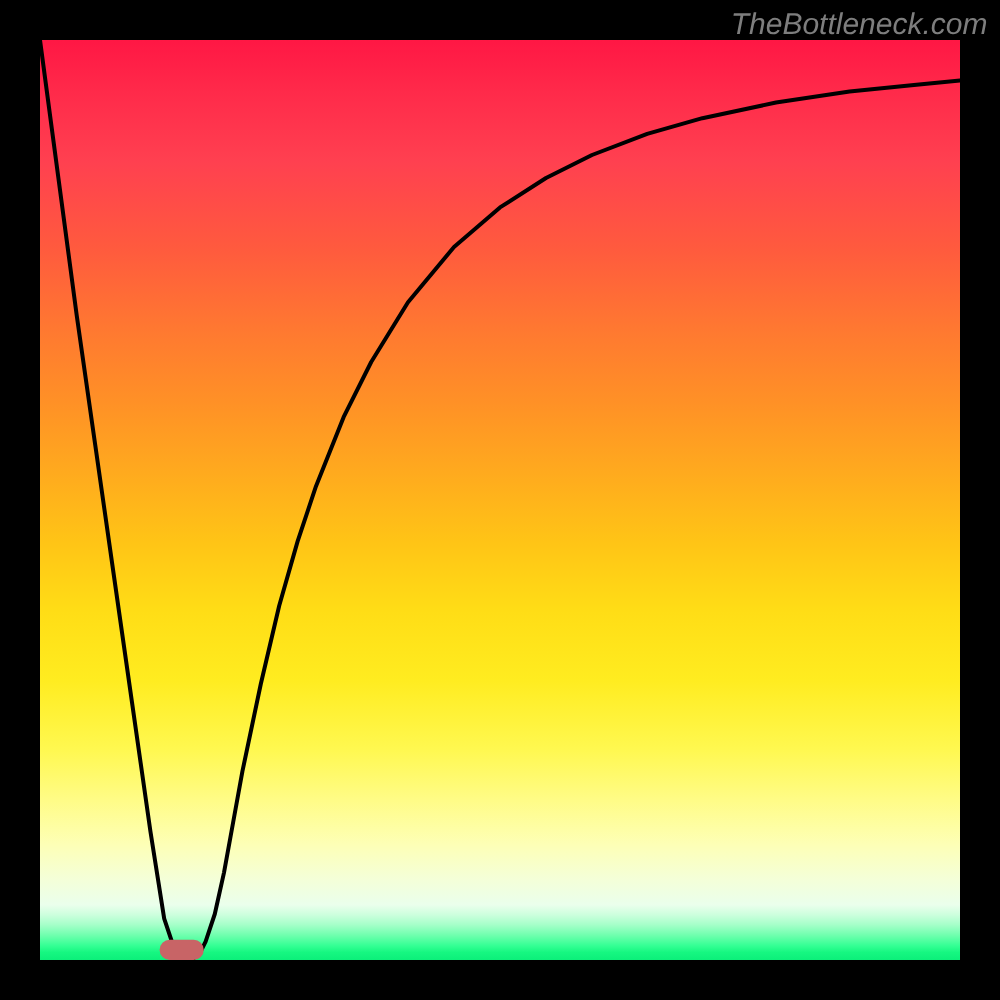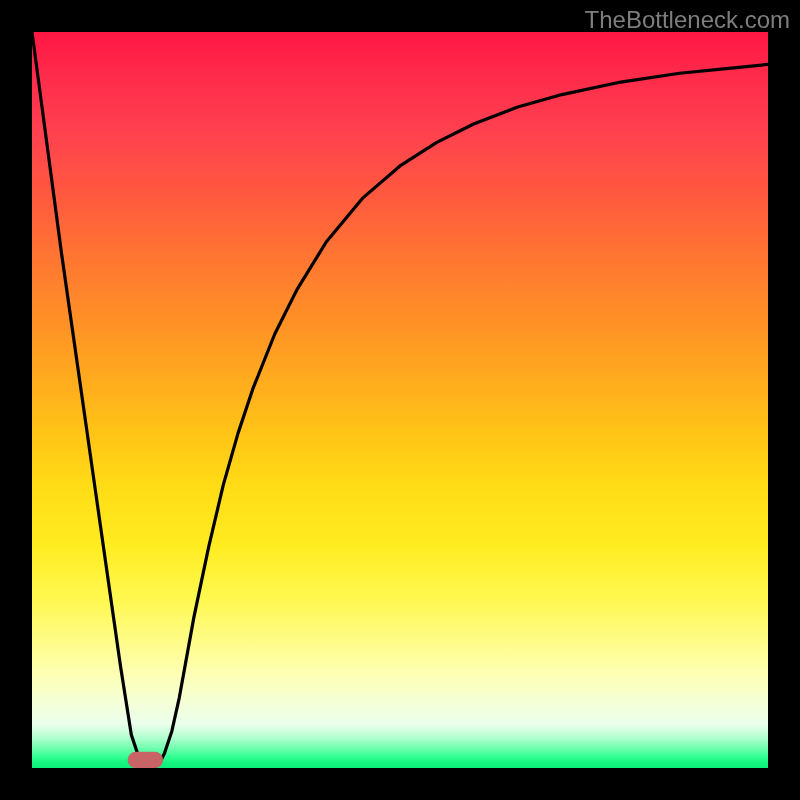--- a/index.html
+++ b/index.html
@@ -75,20 +75,21 @@
   }
   .watermark {
     position: absolute;
     top: 6px;
     right: 10px;
     color: #7e7e7e;
     font-size: 24px;
     font-weight: 500;
     letter-spacing: 0px;
     font-family: Arial, Helvetica, sans-serif;
+    font-style: italic;
   }
 </style>
 </head>
 <body>
 
 <div class="frame">
 
   <div class="plot-area">
     <div class="spectrum top"></div>
     <div class="spectrum green-band"></div>

